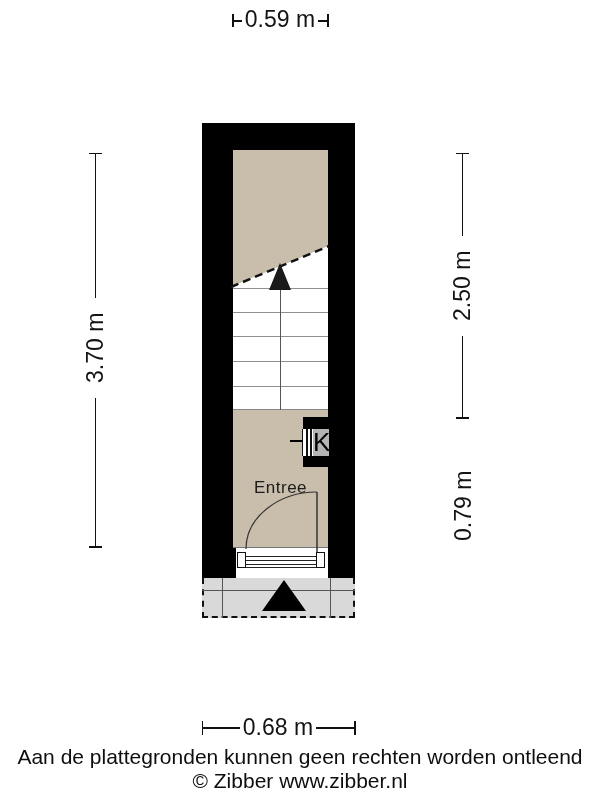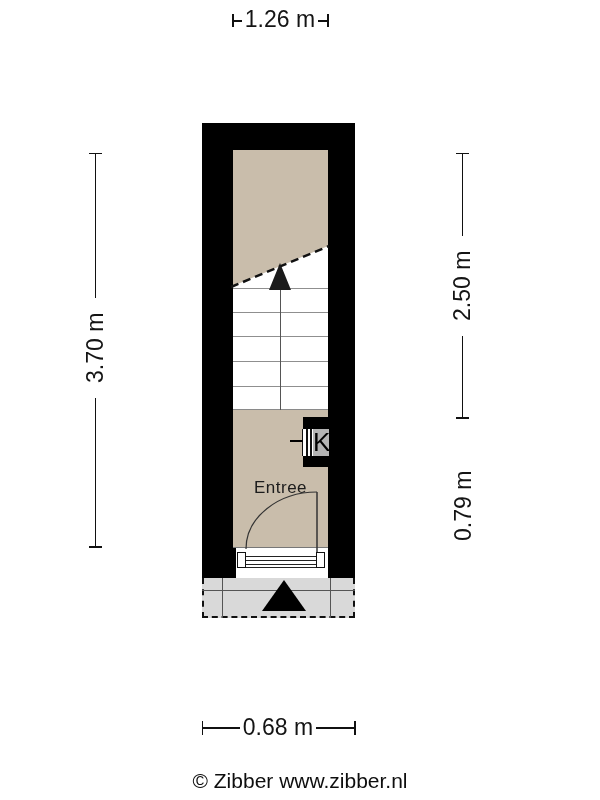--- a/index.html
+++ b/index.html
@@ -62,21 +62,21 @@
 </style>
 </head>
 <body>
 
 <div class="canvas">
 
   <div class="abs dim" style="left:233px;top:20px;width:95px;height:1.5px;"></div>
   <div class="abs dim" style="left:232px;top:14px;width:1.5px;height:13px;"></div>
   <div class="abs dim" style="left:327px;top:14px;width:1.5px;height:13px;"></div>
   <div class="abs dim-label" style="left:215px;top:6px;width:130px;">
-    <span>1.26 m</span>
+    <span>0.59 m</span>
   </div>
 
   <div class="abs dim" style="left:94.5px;top:153px;width:1.5px;height:394px;"></div>
   <div class="abs dim" style="left:89px;top:152.5px;width:13px;height:1.5px;"></div>
   <div class="abs dim" style="left:89px;top:546px;width:13px;height:1.5px;"></div>
   <div class="abs vlabel" style="left:81px;top:298px;width:28px;height:100px;">3.70 m</div>
 
   <div class="abs dim" style="left:461.5px;top:153px;width:1.5px;height:265px;"></div>
   <div class="abs dim" style="left:456px;top:152.5px;width:13px;height:1.5px;"></div>
   <div class="abs dim" style="left:456px;top:417px;width:13px;height:1.5px;"></div>
@@ -130,15 +130,16 @@
     <polygon points="284,580 262,611 306,611" fill="#000"></polygon>
   </svg>
 
   <div class="abs dim" style="left:202px;top:727px;width:153px;height:1.5px;"></div>
   <div class="abs dim" style="left:201.5px;top:721px;width:1.5px;height:14px;"></div>
   <div class="abs dim" style="left:354px;top:721px;width:1.5px;height:14px;"></div>
   <div class="abs dim-label" style="left:213px;top:714px;width:130px;">
     <span>0.68 m</span>
   </div>
 
+  <div class="abs footer-line" style="top:745px;">Aan de plattegronden kunnen geen rechten worden ontleend</div>
   <div class="abs footer-line" style="top:769px;text-align:center;">© Zibber www.zibber.nl</div>
 
 </div>
 
 </body></html>

